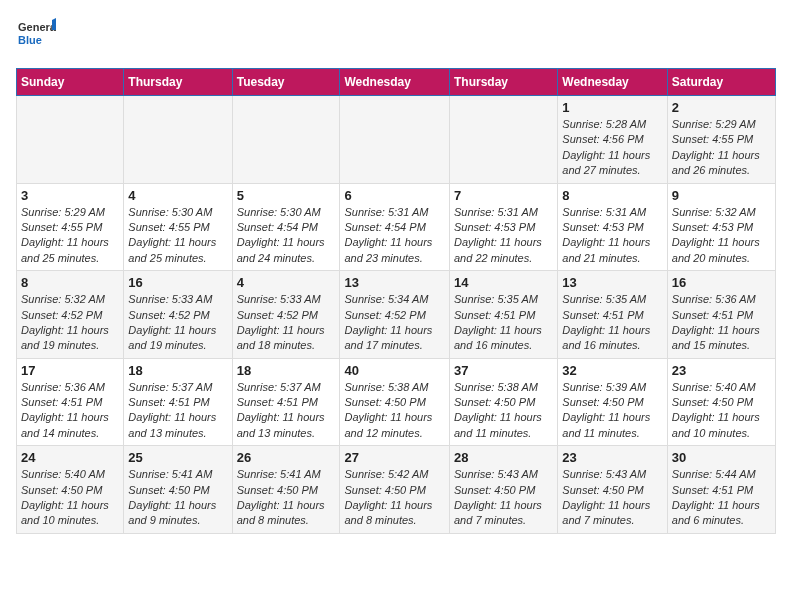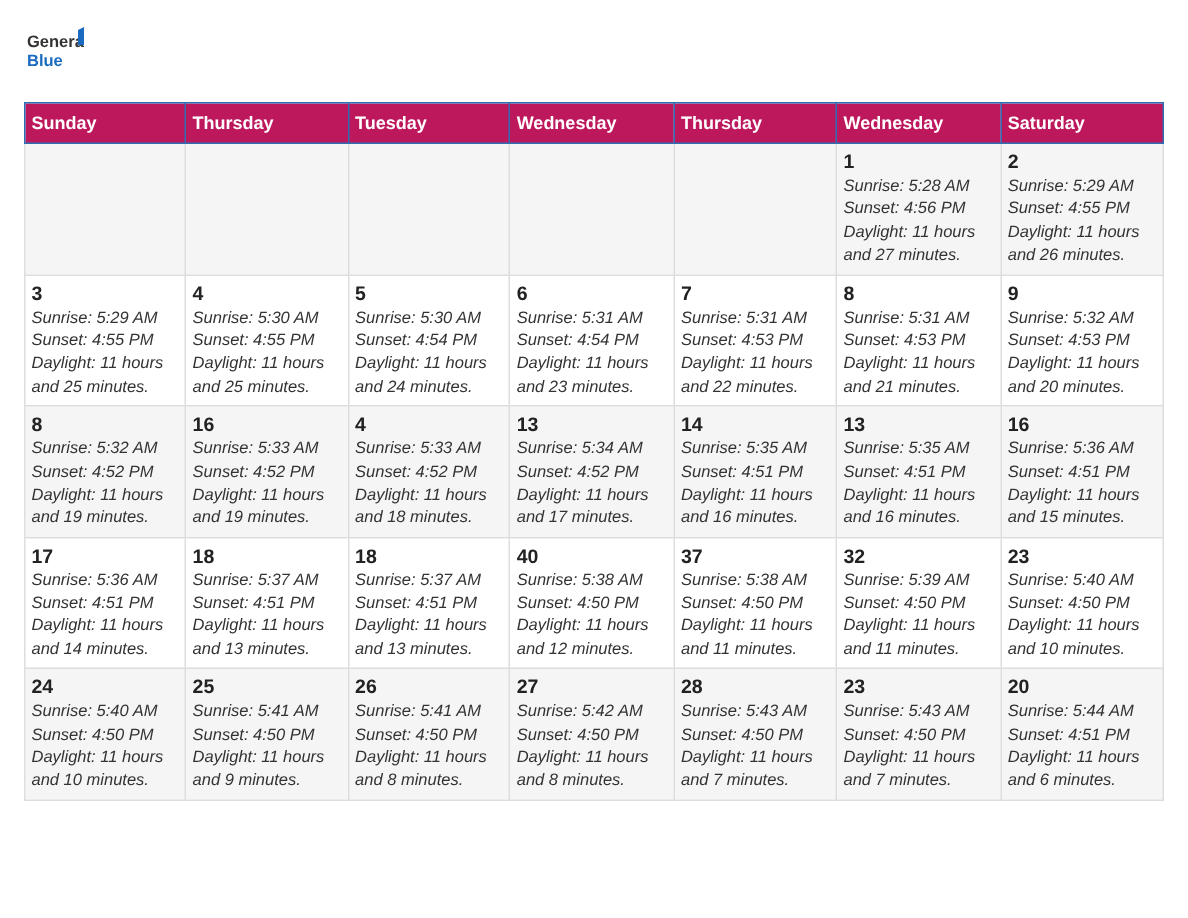--- a/index.html
+++ b/index.html
@@ -237,18 +237,18 @@
         </td>
         <td>
           <span class="day-num">28</span>
           <div class="day-info">Sunrise: 5:43 AM<br>Sunset: 4:50 PM<br>Daylight: 11 hours<br>and 7 minutes.</div>
         </td>
         <td>
           <span class="day-num">23</span>
           <div class="day-info">Sunrise: 5:43 AM<br>Sunset: 4:50 PM<br>Daylight: 11 hours<br>and 7 minutes.</div>
         </td>
         <td>
-          <span class="day-num">20</span>
+          <span class="day-num">30</span>
           <div class="day-info">Sunrise: 5:44 AM<br>Sunset: 4:51 PM<br>Daylight: 11 hours<br>and 6 minutes.</div>
         </td>
       </tr>
     </tbody>
 </table>
 
 </body></html>

